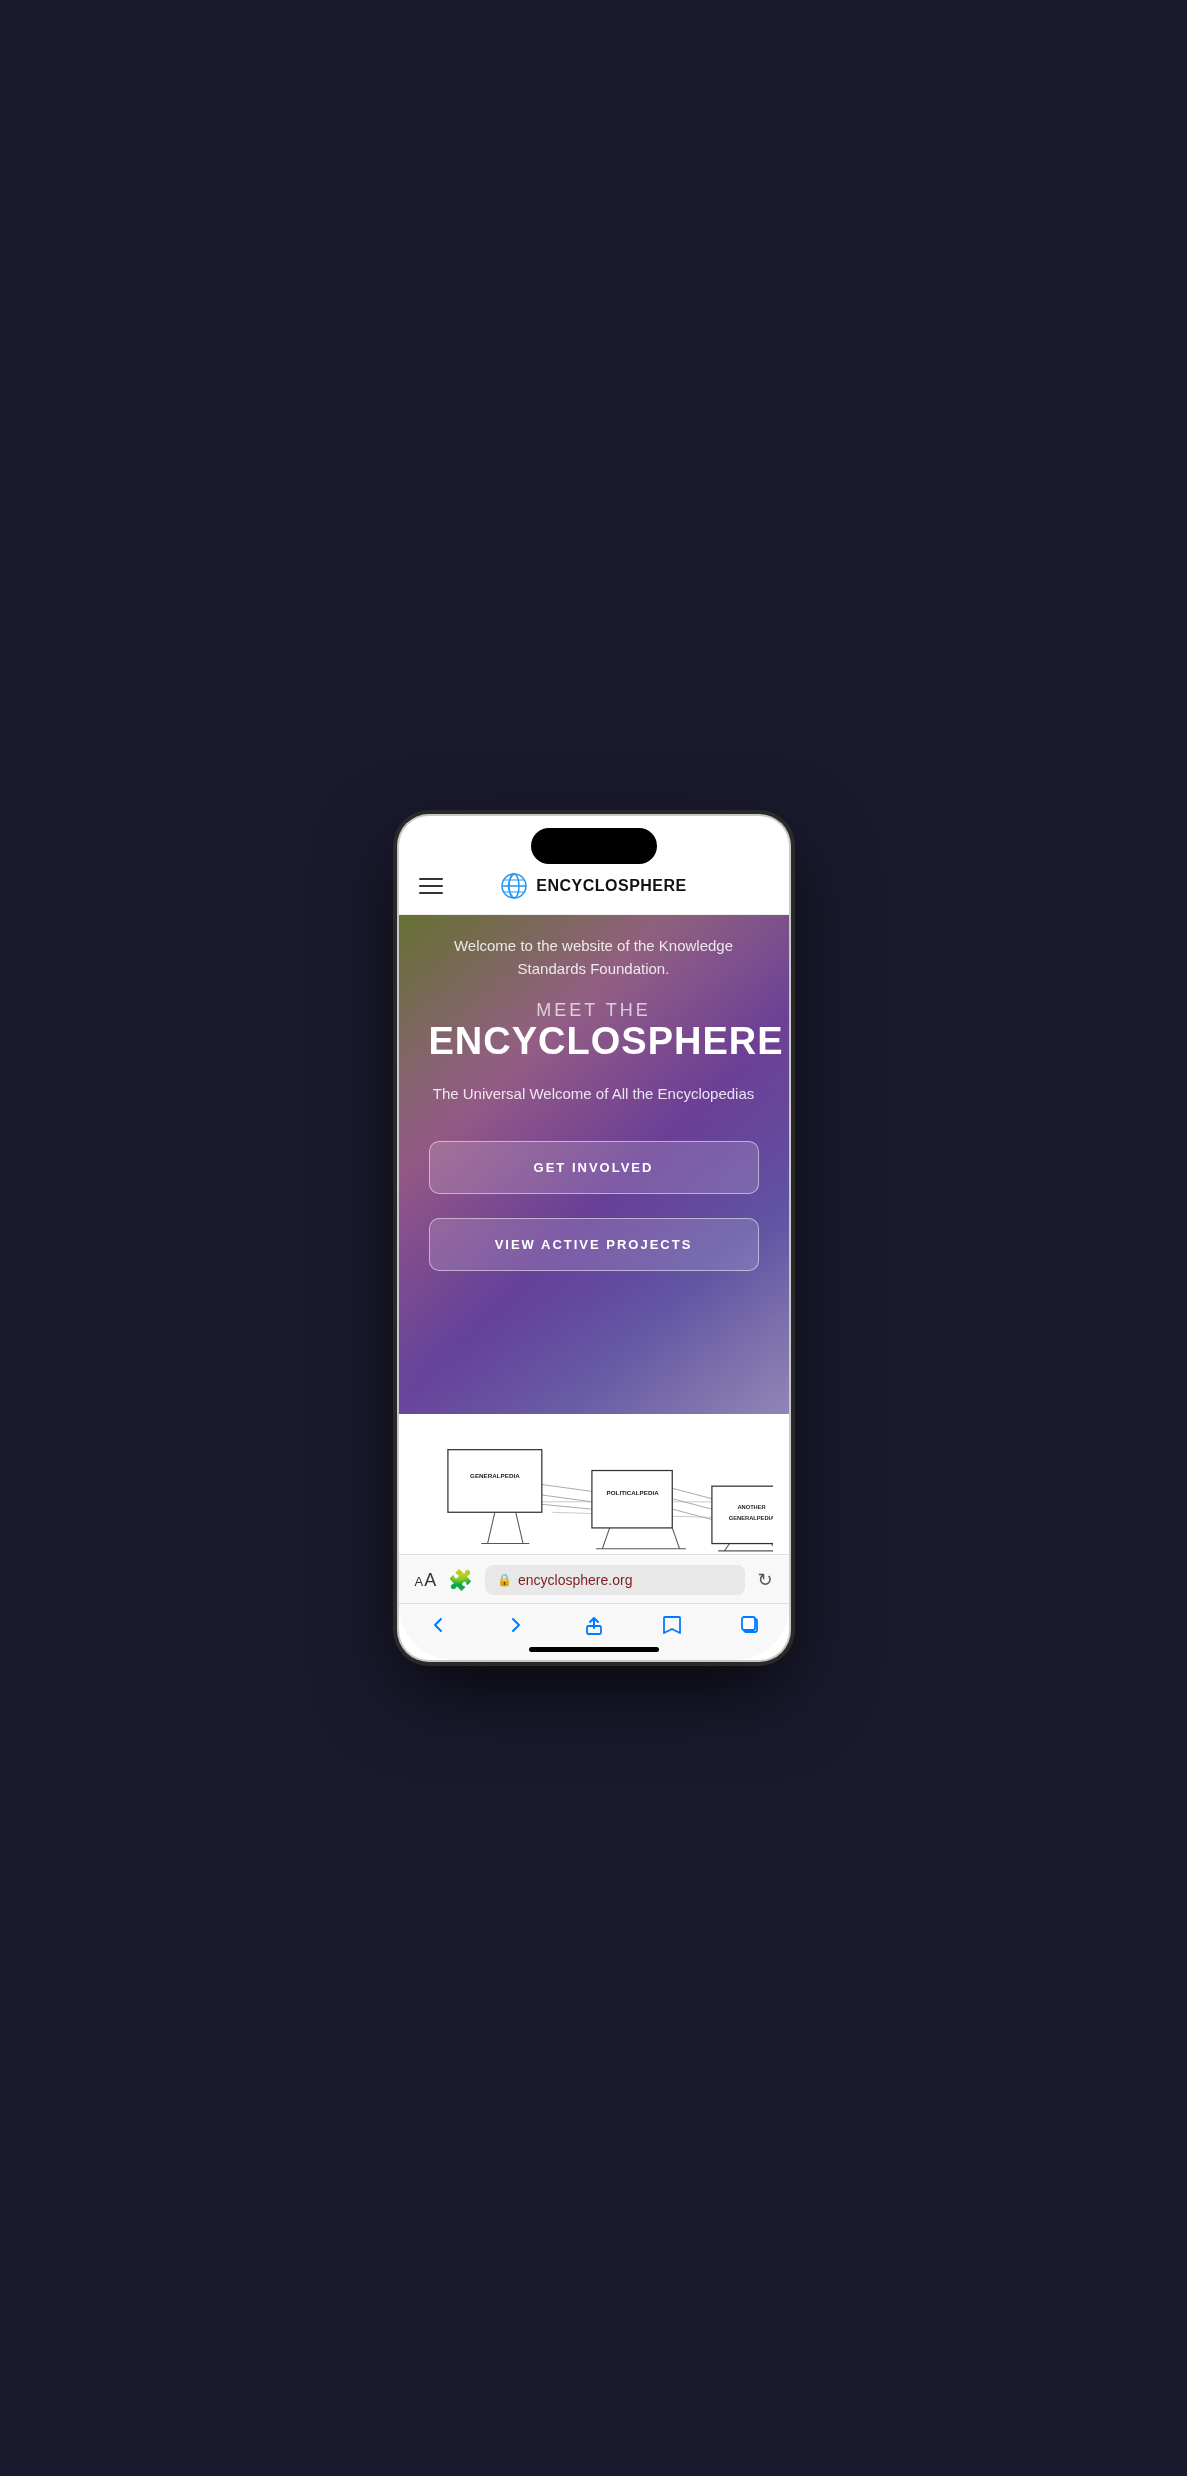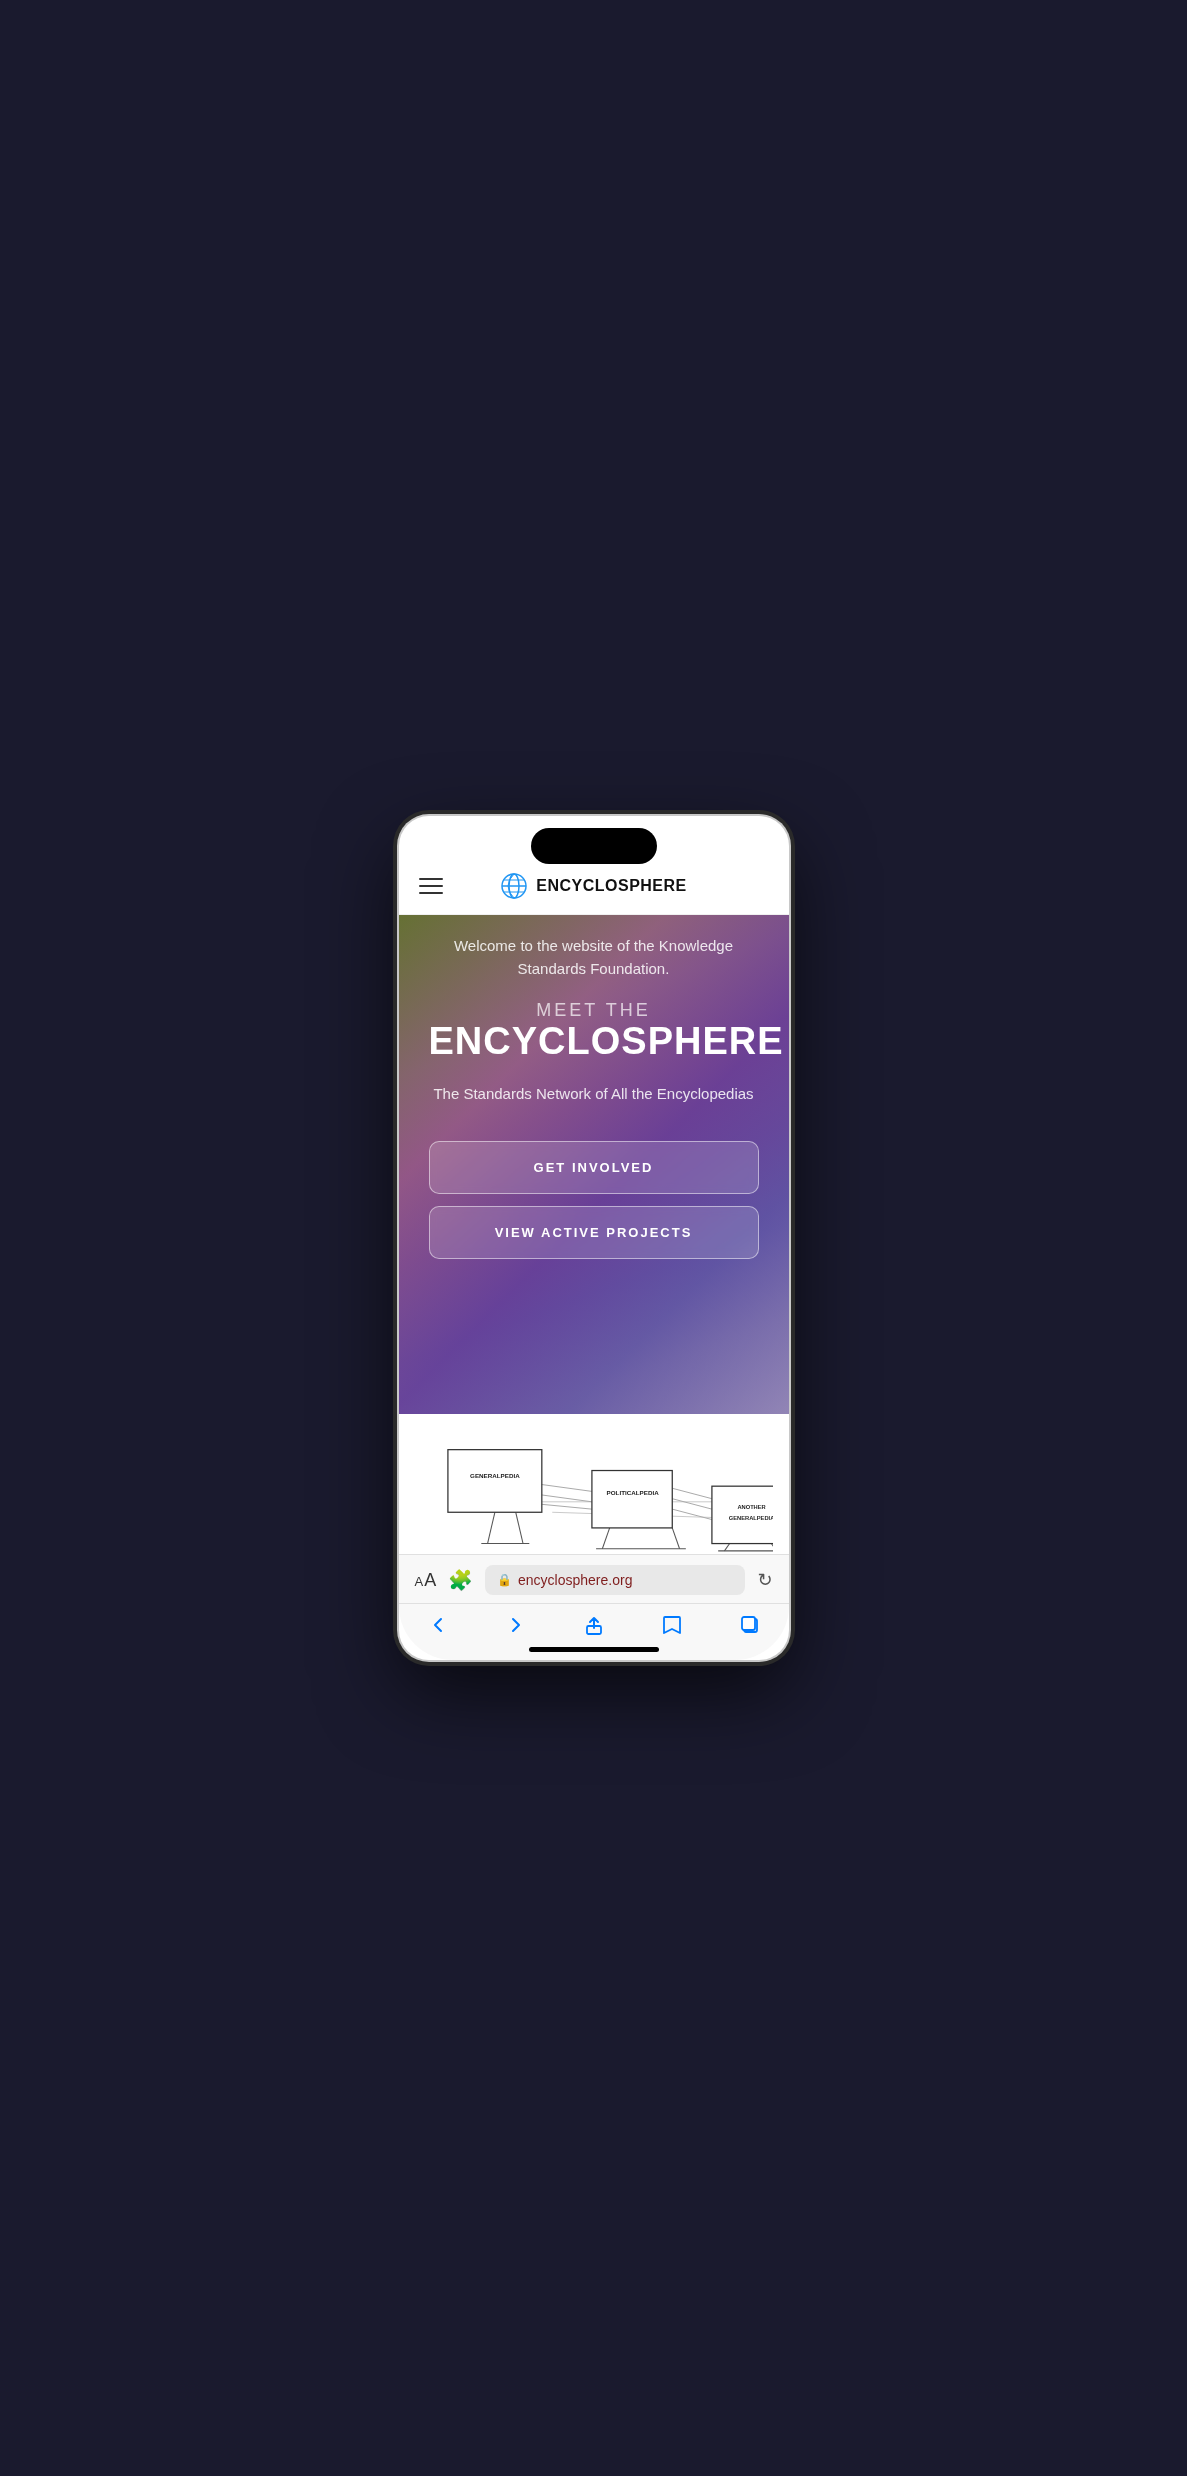--- a/index.html
+++ b/index.html
@@ -181,21 +181,21 @@
       padding: 18px;
       border: 1.5px solid rgba(255,255,255,0.5);
       border-radius: 10px;
       background: rgba(255,255,255,0.15);
       color: #fff;
       font-size: 13px;
       font-weight: 700;
       letter-spacing: 2px;
       text-transform: uppercase;
       cursor: pointer;
-      margin-bottom: 12px;
+      margin-bottom: 24px;
       backdrop-filter: blur(4px);
     }
 
     .hero-btn:last-child {
       margin-bottom: 0;
     }
 
     
     .diagram-section {
       background: #fff;
@@ -328,21 +328,21 @@
         <span class="nav-title">ENCYCLOSPHERE</span>
       </div>
       <div class="nav-spacer"></div>
     </div>
 
     <div class="hero-section">
       <div class="hero-content">
         <p class="hero-welcome">Welcome to the website of the Knowledge Standards Foundation.</p>
         <p class="hero-meet">MEET THE</p>
         <h1 class="hero-title">ENCYCLOSPHERE</h1>
-        <p class="hero-subtitle">The Standards Network of All the Encyclopedias</p>
+        <p class="hero-subtitle">The Universal Welcome of All the Encyclopedias</p>
         <button class="hero-btn">GET INVOLVED</button>
         <button class="hero-btn">VIEW ACTIVE PROJECTS</button>
       </div>
     </div>
 
     <div class="diagram-section">
       <svg class="diagram-svg" viewBox="0 0 340 115" xmlns="http://www.w3.org/2000/svg">
 
         <line x1="95" y1="45" x2="168" y2="55" stroke="#999" stroke-width="0.8"></line>
         <line x1="95" y1="55" x2="168" y2="65" stroke="#999" stroke-width="0.8"></line>

